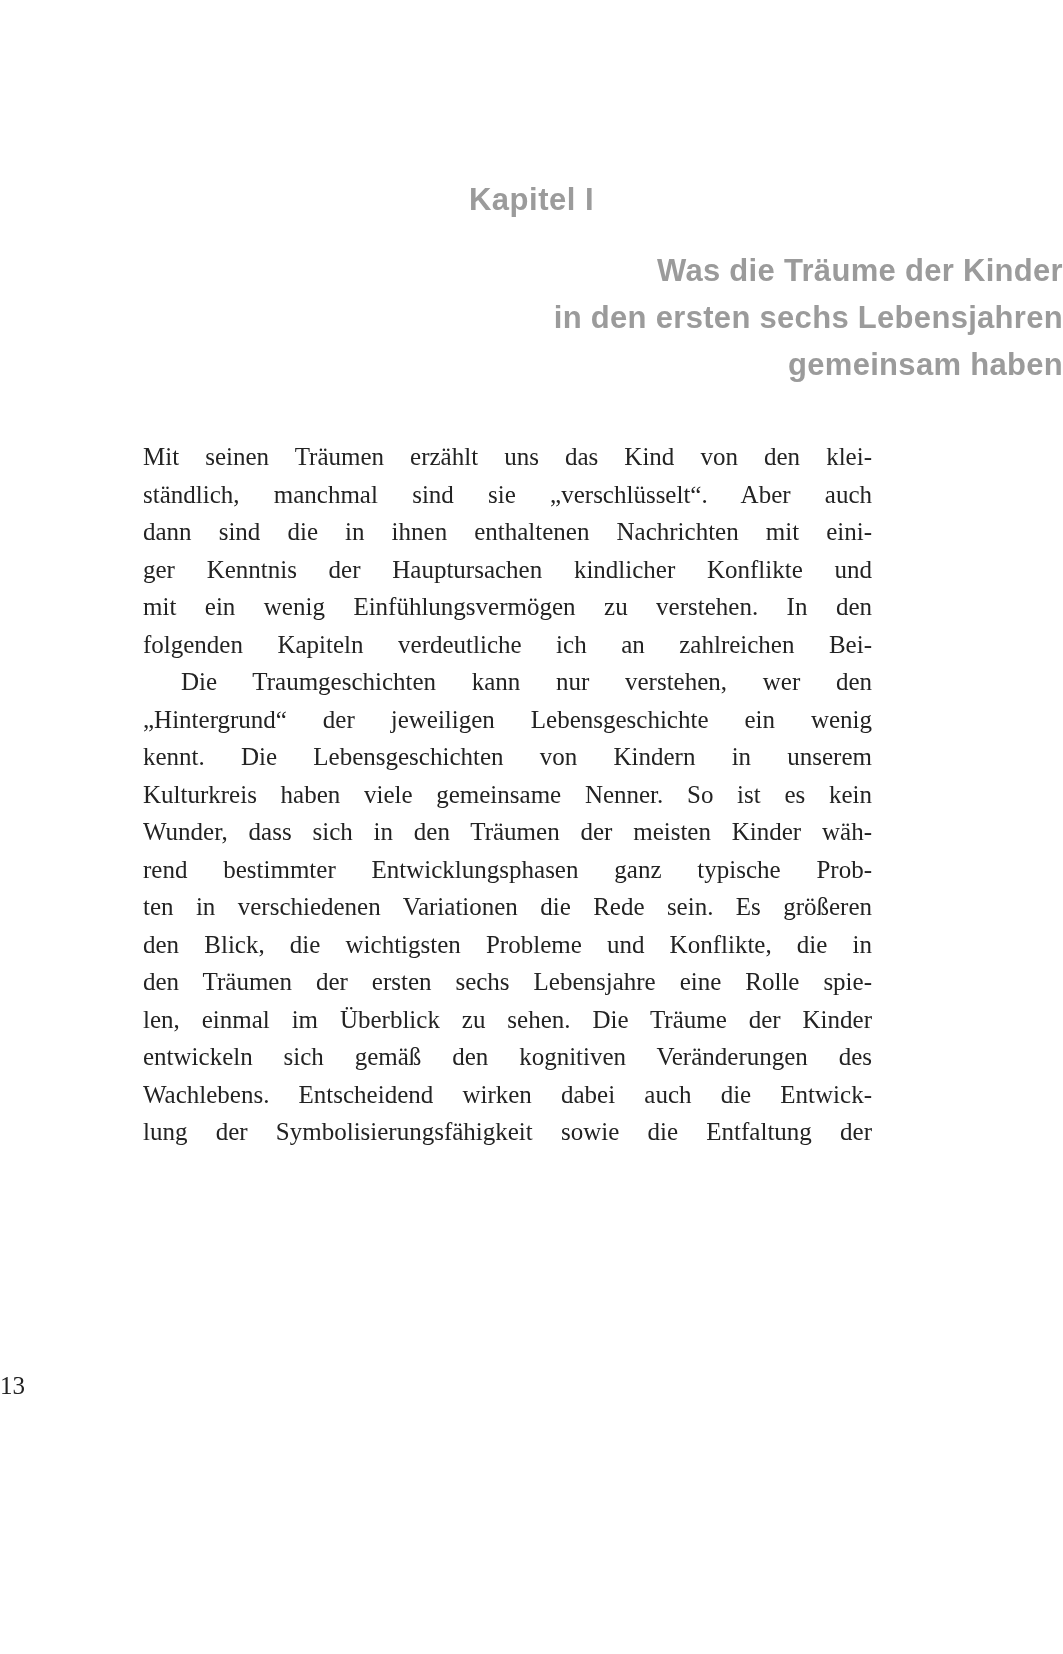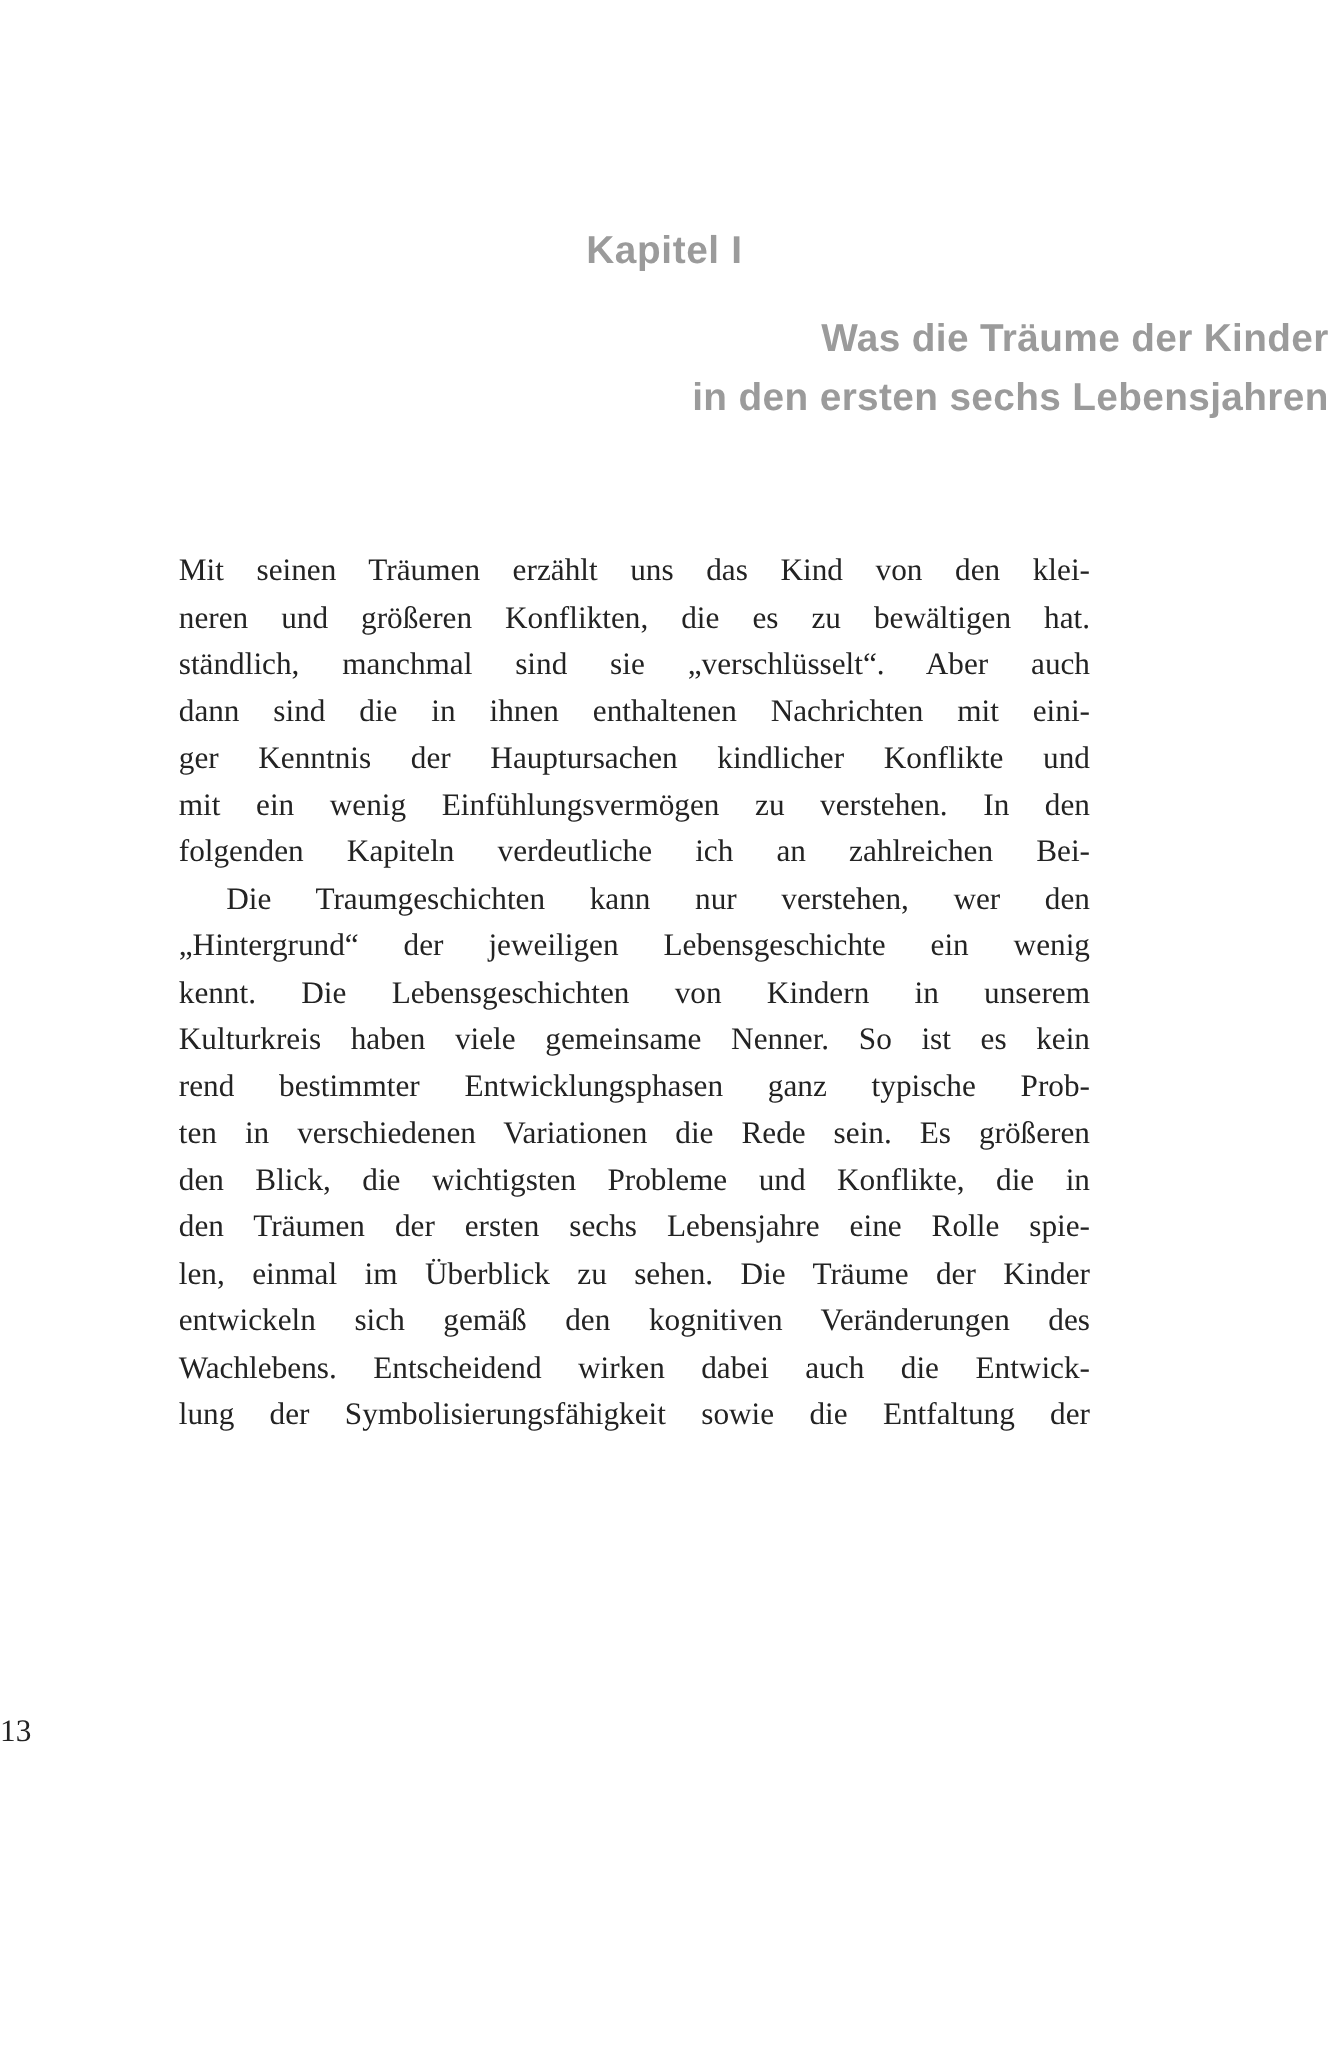--- a/index.html
+++ b/index.html
@@ -78,34 +78,35 @@
 </style>
 </head>
 <body>
 
 <div class="page">
   <div class="kicker">Kapitel I</div>
 
   <h1 class="chapter-title">
       <div>Was die Träume der Kinder</div>
       <div>in den ersten sechs Lebensjahren</div>
+      <div>gemeinsam haben</div>
     </h1>
 
   <div class="body-block">
       <div class="line">Mit seinen Träumen erzählt uns das Kind von den klei-</div>
-      <div class="line">neren und größeren Konflikten, die es zu bewältigen hat.</div>
       <div class="line">ständlich, manchmal sind sie „verschlüsselt“. Aber auch</div>
       <div class="line">dann sind die in ihnen enthaltenen Nachrichten mit eini-</div>
       <div class="line">ger Kenntnis der Hauptursachen kindlicher Konflikte und</div>
       <div class="line">mit ein wenig Einfühlungsvermögen zu verstehen. In den</div>
       <div class="line">folgenden Kapiteln verdeutliche ich an zahlreichen Bei-</div>
       <div class="line indent">Die Traumgeschichten kann nur verstehen, wer den</div>
       <div class="line">„Hintergrund“ der jeweiligen Lebensgeschichte ein wenig</div>
       <div class="line">kennt. Die Lebensgeschichten von Kindern in unserem</div>
       <div class="line">Kulturkreis haben viele gemeinsame Nenner. So ist es kein</div>
+      <div class="line">Wunder, dass sich in den Träumen der meisten Kinder wäh-</div>
       <div class="line">rend bestimmter Entwicklungsphasen ganz typische Prob-</div>
       <div class="line">ten in verschiedenen Variationen die Rede sein. Es größeren</div>
       <div class="line">den Blick, die wichtigsten Probleme und Konflikte, die in</div>
       <div class="line">den Träumen der ersten sechs Lebensjahre eine Rolle spie-</div>
       <div class="line">len, einmal im Überblick zu sehen. Die Träume der Kinder</div>
       <div class="line">entwickeln sich gemäß den kognitiven Veränderungen des</div>
       <div class="line">Wachlebens. Entscheidend wirken dabei auch die Entwick-</div>
       <div class="line">lung der Symbolisierungsfähigkeit sowie die Entfaltung der</div>
     </div>
 

